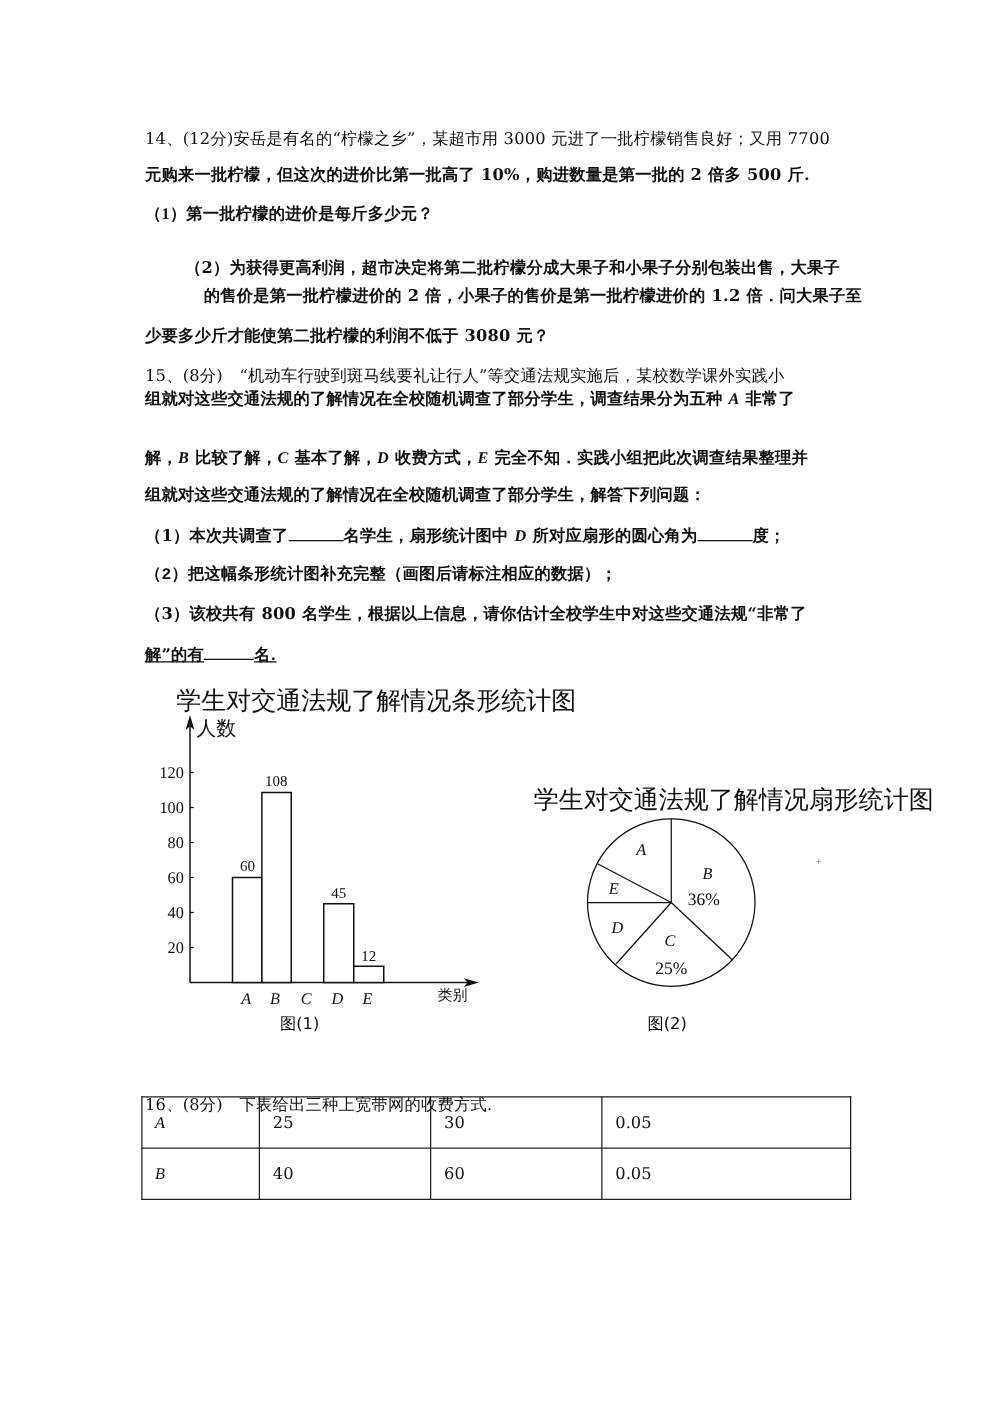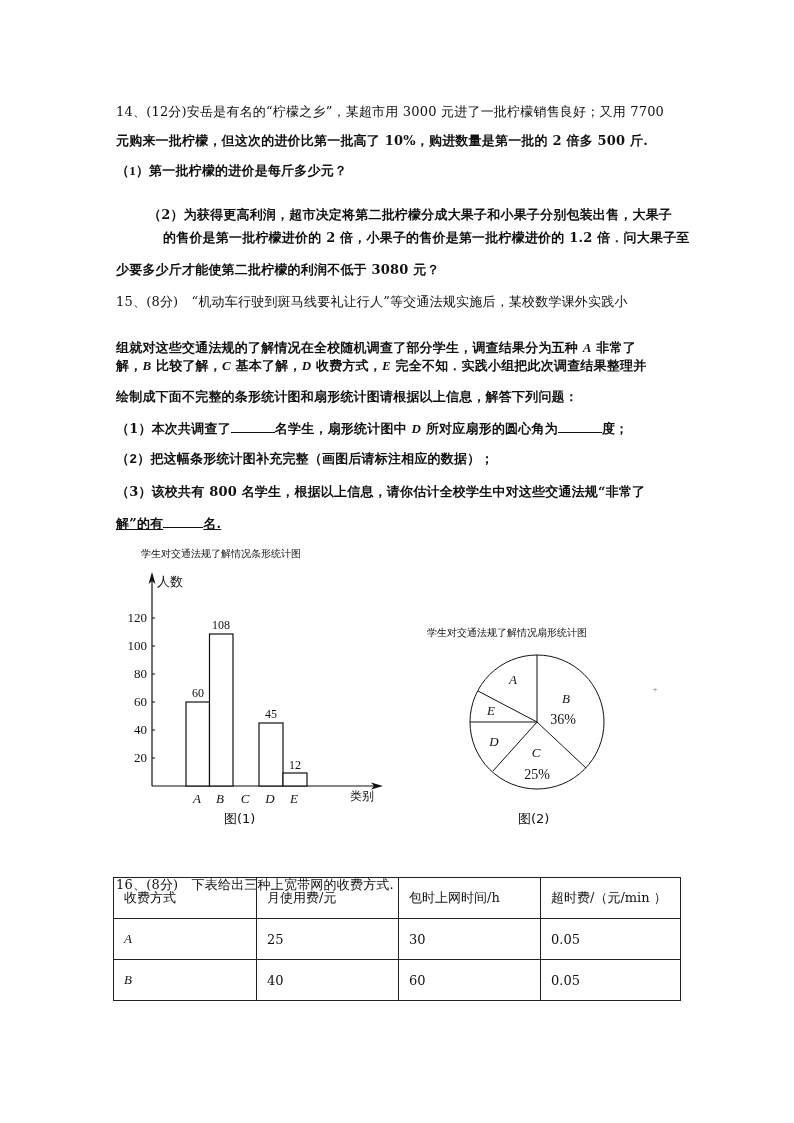--- a/index.html
+++ b/index.html
@@ -2,45 +2,45 @@
 <html><head>
 <meta charset="utf-8">
 <style>
   html, body { margin:0; padding:0; background:#fff; }
   body { width:794px; height:1123px; position:relative; overflow:hidden;
          font-family:"DejaVu Serif", "Liberation Serif", serif; color:#111; }
   .line { position:absolute; left:116px; font-size:13px; line-height:16px; white-space:nowrap; letter-spacing:0.2px; }
   .b { font-weight:bold; }
   .it { font-style:italic; font-weight:bold; font-family:"Liberation Serif", serif; }
   .blank { display:inline-block; border-bottom:1px solid #111; height:12px; vertical-align:baseline; }
-  .chart-title { position:absolute; font-size:10px; font-family:"DejaVu Sans", sans-serif; white-space:nowrap; }
+  .chart-title { position:absolute; font-size:20px; font-family:"DejaVu Sans", sans-serif; white-space:nowrap; }
   svg text { font-family:"Liberation Serif", serif; }
   table.fees { position:absolute; left:113px; top:877px; width:568px; border-collapse:collapse; font-size:13px; }
   table.fees td { border:1px solid #222; height:40px; padding:0 0 0 10px; vertical-align:middle; }
   .mi { font-style:italic; font-family:"Liberation Serif", serif; }
   .fig-label { position:absolute; font-size:13px; font-family:"DejaVu Sans", sans-serif; }
 </style>
 </head>
 <body>
 
 <div class="line" style="top:104px;">14、(12分)安岳是有名的“柠檬之乡”，某超市用 3000 元进了一批柠檬销售良好；又用 7700</div>
 <div class="line b" style="top:133px;">元购来一批柠檬，但这次的进价比第一批高了 10%，购进数量是第一批的 2 倍多 500 斤.</div>
 <div class="line b" style="top:163px;font-family:Liberation Serif, serif;">（1）第一批柠檬的进价是每斤多少元？</div>
 <div class="line b" style="top:207px;margin-left:32px;">（2）为获得更高利润，超市决定将第二批柠檬分成大果子和小果子分别包装出售，大果子</div>
 <div class="line b" style="top:230px;padding-left:47px;">的售价是第一批柠檬进价的 2 倍，小果子的售价是第一批柠檬进价的 1.2 倍．问大果子至</div>
 <div class="line b" style="top:262px;">少要多少斤才能使第二批柠檬的利润不低于 3080 元？</div>
 
 <div class="line" style="top:294px;">15、(8分)　“机动车行驶到斑马线要礼让行人”等交通法规实施后，某校数学课外实践小</div>
-<div class="line b" style="top:340px;text-align:right;">
+<div class="line b" style="top:311px;text-align:right;">
   <span>组就对这些交通法规的了解情况在全校随机调查了部分学生，调查结果分为五种 </span><span class="it">A</span><span> 非常了</span>
 </div>
 <div class="line b" style="top:358px;">
   <span>解，</span><span class="it">B</span><span> 比较了解，</span><span class="it">C</span><span> 基本了解，</span><span class="it">D</span><span> 收费方式，</span><span class="it">E</span><span> 完全不知．实践小组把此次调查结果整理并</span>
 </div>
-<div class="line b" style="top:389px;">绘制成下面不完整的条形统计图和扇形统计图请根据以上信息，解答下列问题：</div>
+<div class="line b" style="top:389px;">组就对这些交通法规的了解情况在全校随机调查了部分学生，解答下列问题：</div>
 <div class="line b" style="top:420px;">
   <span>（1）本次共调查了</span><span class="blank" style="width:44px;"></span><span>名学生，扇形统计图中 </span><span class="it">D</span><span> 所对应扇形的圆心角为</span><span class="blank" style="width:44px;"></span><span>度；</span>
 </div>
 <div class="line b" style="top:452px;font-family:Liberation Mono, monospace;">（2）把这幅条形统计图补充完整（画图后请标注相应的数据）；</div>
 <div class="line b" style="top:484px;">（3）该校共有 800 名学生，根据以上信息，请你估计全校学生中对这些交通法规“非常了</div>
 <div class="line b" style="top:515px;text-decoration:underline;">
   <span>解”的有</span><span class="blank" style="width:40px;"></span><span>名.</span>
 </div>
 
 <div class="chart-title" style="left:141px; top:547px;">学生对交通法规了解情况条形统计图</div>
@@ -104,35 +104,29 @@
     <text x="491" y="715" font-style="italic">E</text>
     <text x="494" y="746" font-style="italic">D</text>
     <text x="536" y="757" font-style="italic">C</text>
     <text x="537" y="779" font-size="14">25%</text>
   </g>
 
   <text x="655" y="692" font-size="9" fill="#777" text-anchor="middle">+</text>
 </svg>
 
 <div class="chart-title" style="left:350px; top:788px; font-size:12px;">类别</div>
-<div class="chart-title" style="left:157px; top:573px; font-size:13px;">人数</div>
+<div class="chart-title" style="left:157px; top:573px; font-size:16px;">人数</div>
 <div class="fig-label" style="left:224px; top:810px;">图(1)</div>
 
 <div class="chart-title" style="left:427px; top:626px;">学生对交通法规了解情况扇形统计图</div>
 <div class="fig-label" style="left:518px; top:810px;">图(2)</div>
 
 <div class="line" style="top:854px;margin-top:23px;">16、(8分)　下表给出三种上宽带网的收费方式.</div>
 <table class="fees">
   <tbody>
-      <tr>
-    <td style="width:132px;">收费方式</td>
-    <td style="width:131px;">月使用费/元</td>
-    <td style="width:131px;">包时上网时间/h</td>
-    <td>超时费/（元/min ）</td>
-  </tr>
   <tr>
     <td class="mi">A</td>
     <td>25</td>
     <td>30</td>
     <td>0.05</td>
   </tr>
   <tr>
     <td class="mi">B</td>
     <td>40</td>
     <td>60</td>

